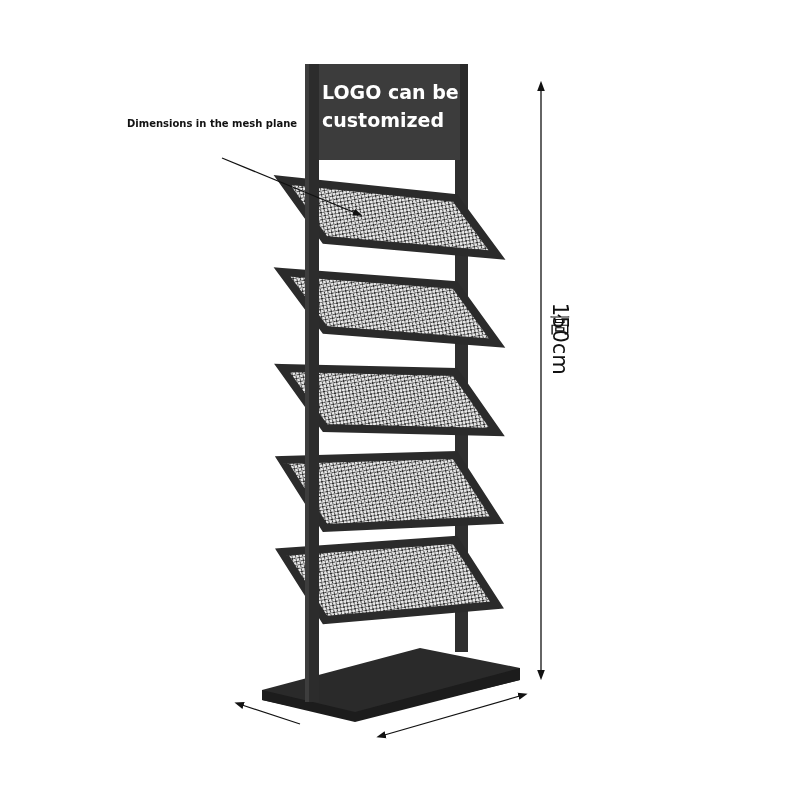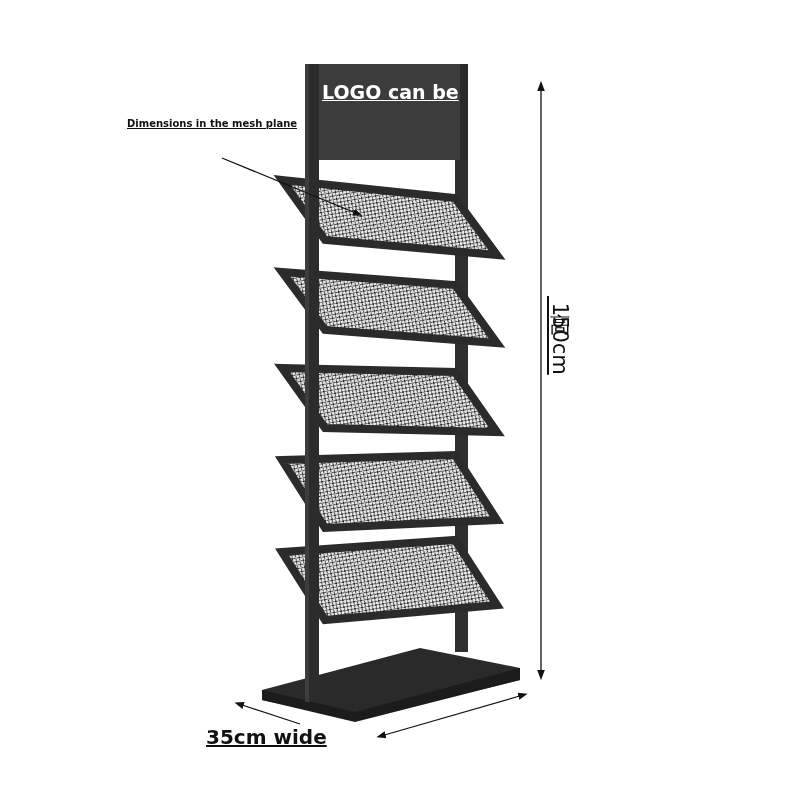--- a/index.html
+++ b/index.html
@@ -1,19 +1,19 @@
 <!DOCTYPE html>
 <html><head>
   <meta charset="utf-8">
   <style>
     html, body { margin: 0; padding: 0; background: #ffffff; }
     body { width: 800px; height: 800px; position: relative; overflow: hidden; font-family: "DejaVu Sans", sans-serif; }
     .stage { position: absolute; left: 0; top: 0; width: 800px; height: 800px; }
     svg { position: absolute; left: 0; top: 0; }
-    .lbl { position: absolute; color: #111; white-space: nowrap; text-decoration: underline; }
+    .lbl { position: absolute; color: #111; white-space: nowrap; }
     .mesh-title { left: 95px; top: 118px; font-size: 10px; font-weight: bold; font-family: "DejaVu Sans", sans-serif; margin-left: 32px; }
     .mesh-dim { left: 94px; top: 146px; font-size: 20px; font-family: "DejaVu Sans", sans-serif; letter-spacing: -0.3px; }
     .logo-text { left: 322px; top: 78px; font-size: 19px; font-weight: bold; color: #ffffff; line-height: 28px; font-family: "DejaVu Sans", sans-serif; }
     .height-lbl { left: 546px; top: 296px; font-size: 21px; writing-mode: vertical-rl; font-family: "DejaVu Sans", sans-serif; }
     .wide-lbl { left: 206px; top: 725px; font-size: 20px; font-weight: bold; font-family: "DejaVu Sans", sans-serif; }
     .long-lbl { left: 411px; top: 734px; font-size: 20px; font-weight: bold; font-family: "DejaVu Sans", sans-serif; }
   </style>
 </head>
 <body>
 
@@ -71,17 +71,17 @@
 
     <line x1="239" y1="704" x2="300" y2="724" stroke="#111" stroke-width="1.2" marker-start="url(#arrS)"></line>
 
     <line x1="381" y1="736" x2="523" y2="695" stroke="#111" stroke-width="1.2" marker-start="url(#arrS)" marker-end="url(#arr)"></line>
   </svg>
 
   <div class="lbl mesh-title">Dimensions in the mesh plane</div>
 
   <div class="lbl logo-text">
     <div>LOGO can be</div>
+    <div>customized</div>
   </div>
 
   <div class="lbl height-lbl">高 150cm</div>
-  <div class="lbl wide-lbl">35cm wide</div>
 </div>
 
 </body></html>

